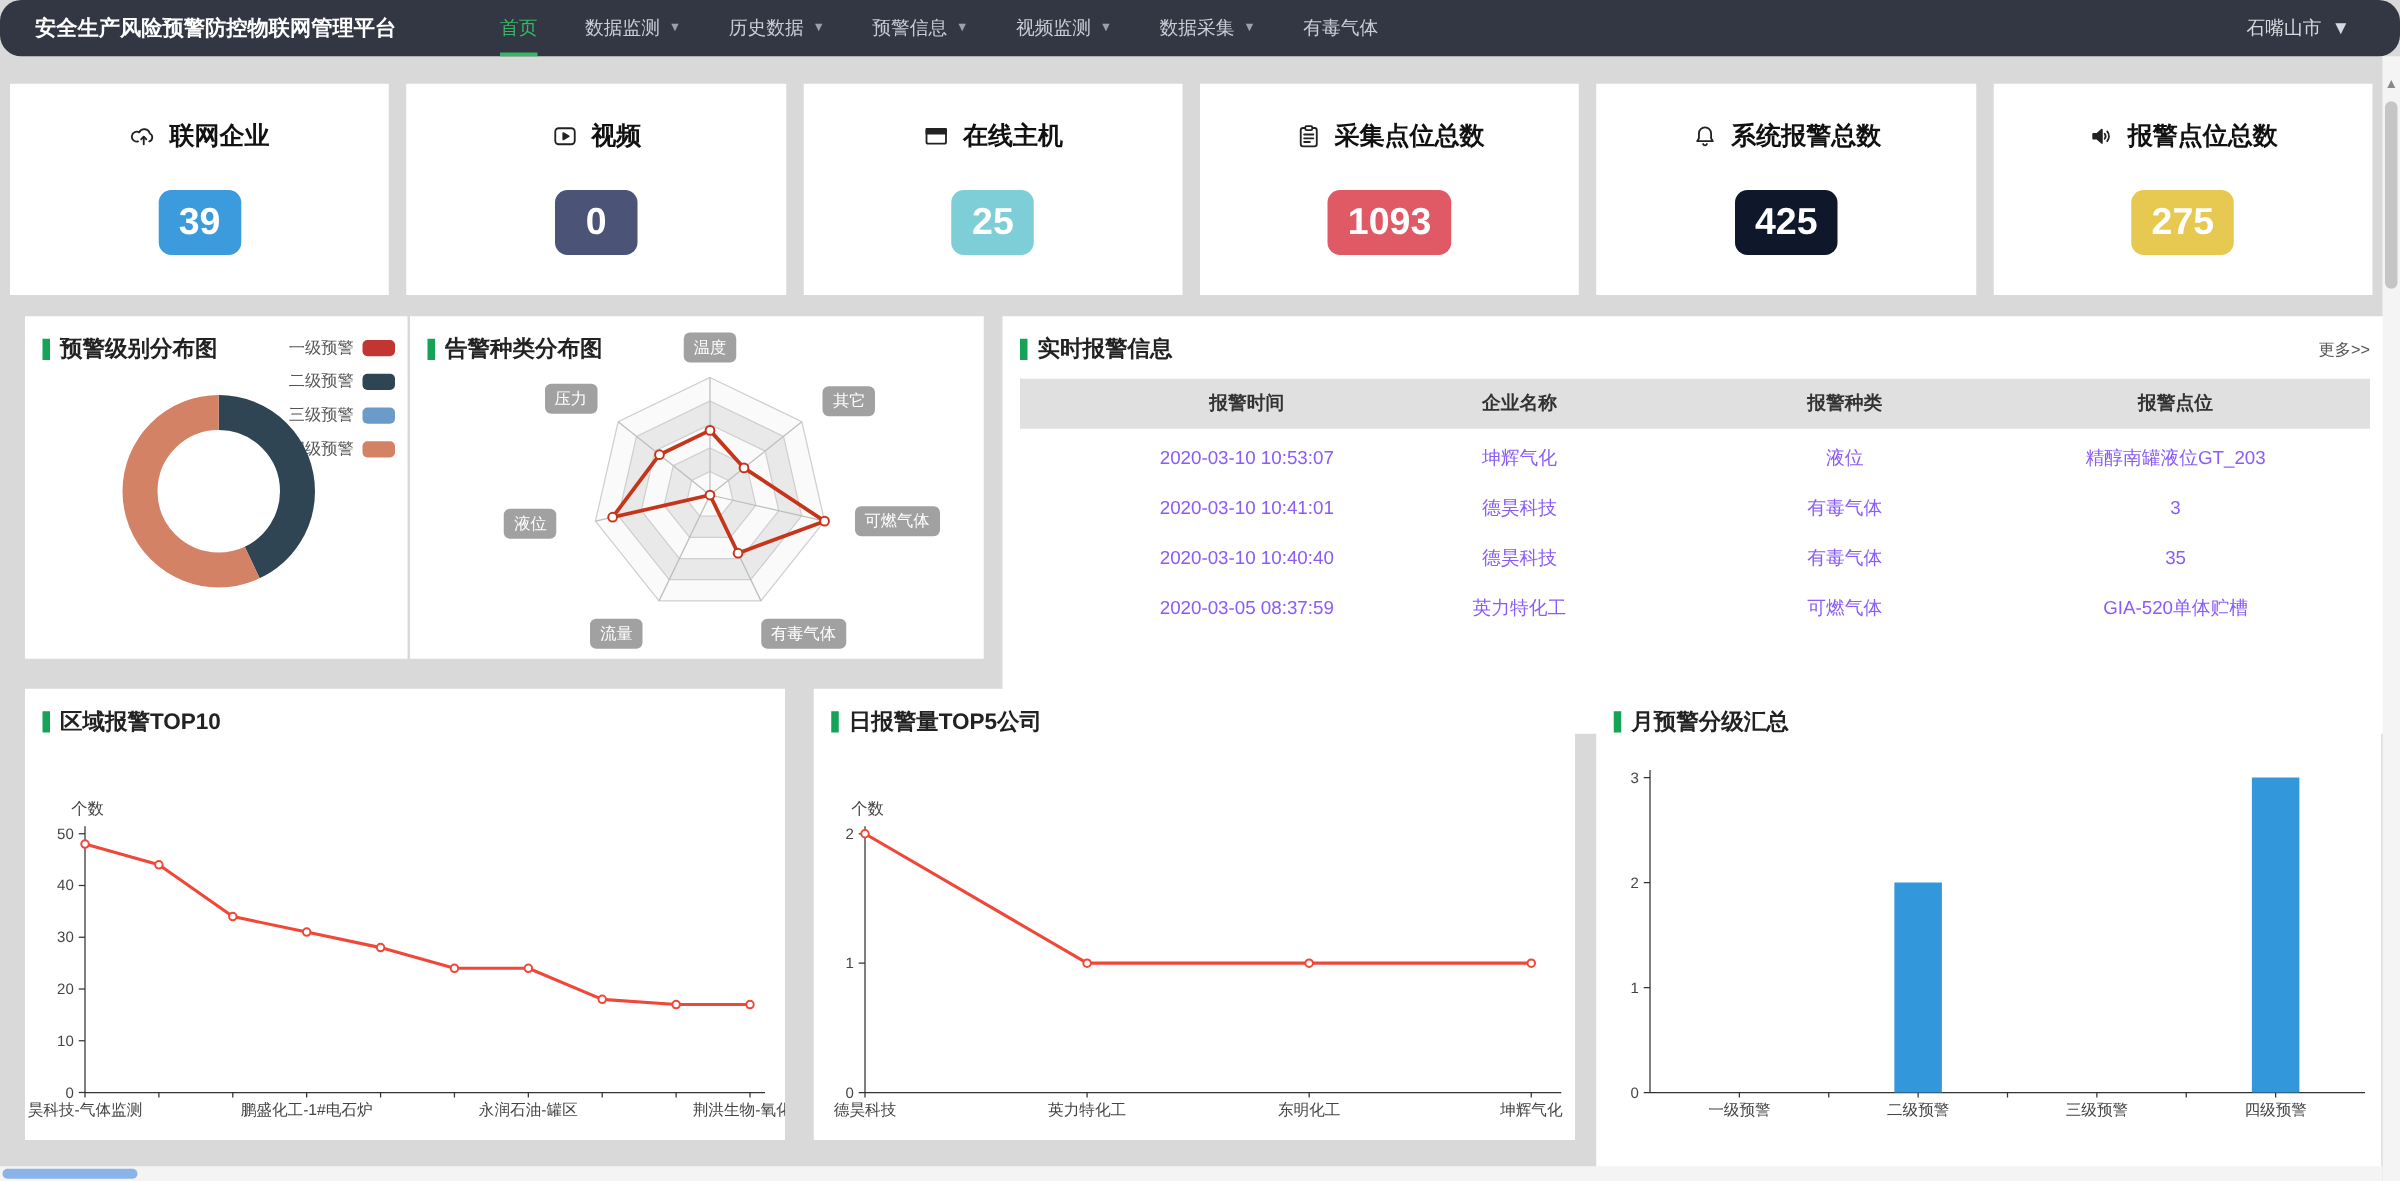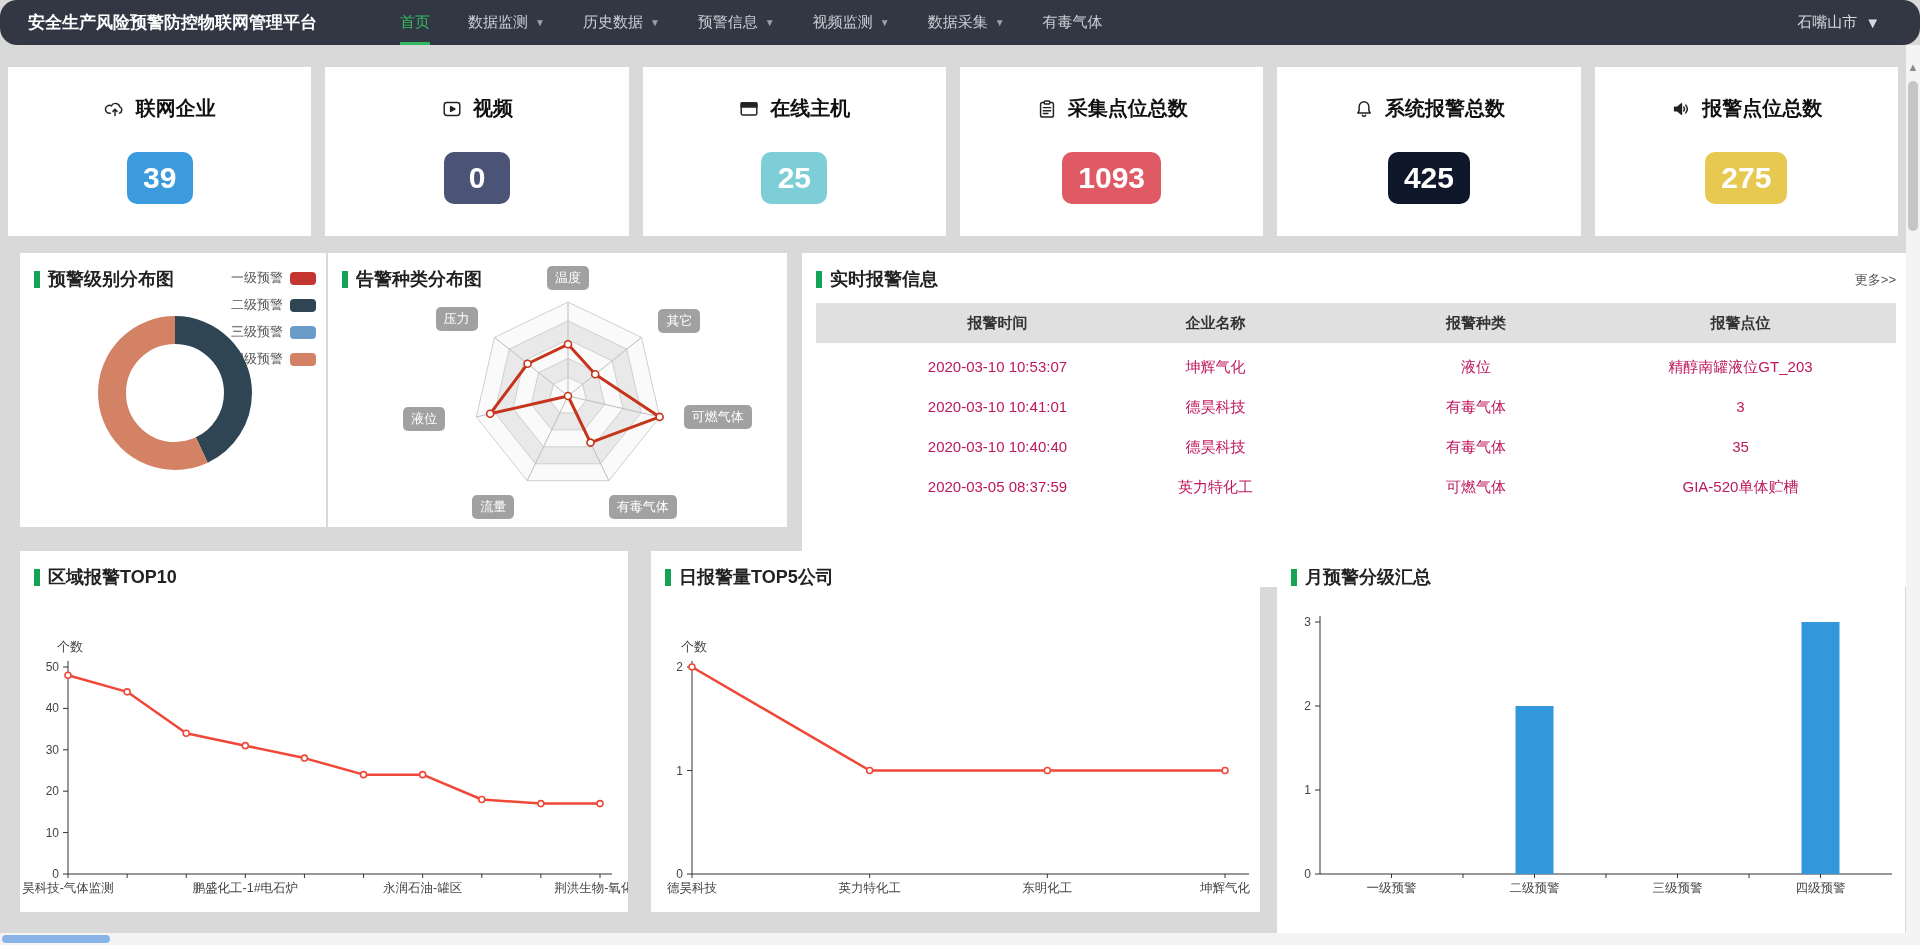--- a/index.html
+++ b/index.html
@@ -41,21 +41,21 @@
   .legend-row .lab{font-size:13px;color:#555;}
   .legend-row .sw{width:26px;height:13px;border-radius:4px;}
   
   .radar-lab{position:absolute;transform:translate(-50%,-50%);background:rgba(145,145,145,0.85);
              color:#fff;font-size:13px;padding:3px 8px;border-radius:5px;white-space:nowrap;}
   
   .more-link{position:absolute;right:14px;top:18px;font-size:13px;color:#555;cursor:pointer;}
   .thead{position:absolute;left:14px;right:14px;top:50px;height:40px;background:#e0e0e0;}
   .trow{position:absolute;left:14px;right:14px;height:40px;}
   .tcell{position:absolute;top:0;height:40px;line-height:40px;transform:translateX(-50%);
-         font-size:15px;color:#be185d;white-space:nowrap;}
+         font-size:15px;color:#8b5cf6;white-space:nowrap;}
   .thead .tcell{font-weight:bold;color:#333;}
   
   .vscroll{position:absolute;right:0;top:45px;width:14px;bottom:0;background:#f4f4f4;}
   .vscroll .arrow{position:absolute;top:16px;left:0;width:14px;text-align:center;color:#888;font-size:11px;cursor:pointer;}
   .vscroll .thumb{position:absolute;top:36px;left:2px;width:10px;height:150px;background:#c5c5c5;border-radius:5px;cursor:pointer;}
   .hscroll{position:absolute;left:0;bottom:0;height:12px;right:14px;background:#f4f4f4;}
   .hscroll .thumb{position:absolute;left:2px;top:2px;width:108px;height:8px;background:#8ab4e8;border-radius:4px;cursor:pointer;}
   svg{display:block;}
   .chart-svg{position:absolute;left:0;top:0;}
 </style>

